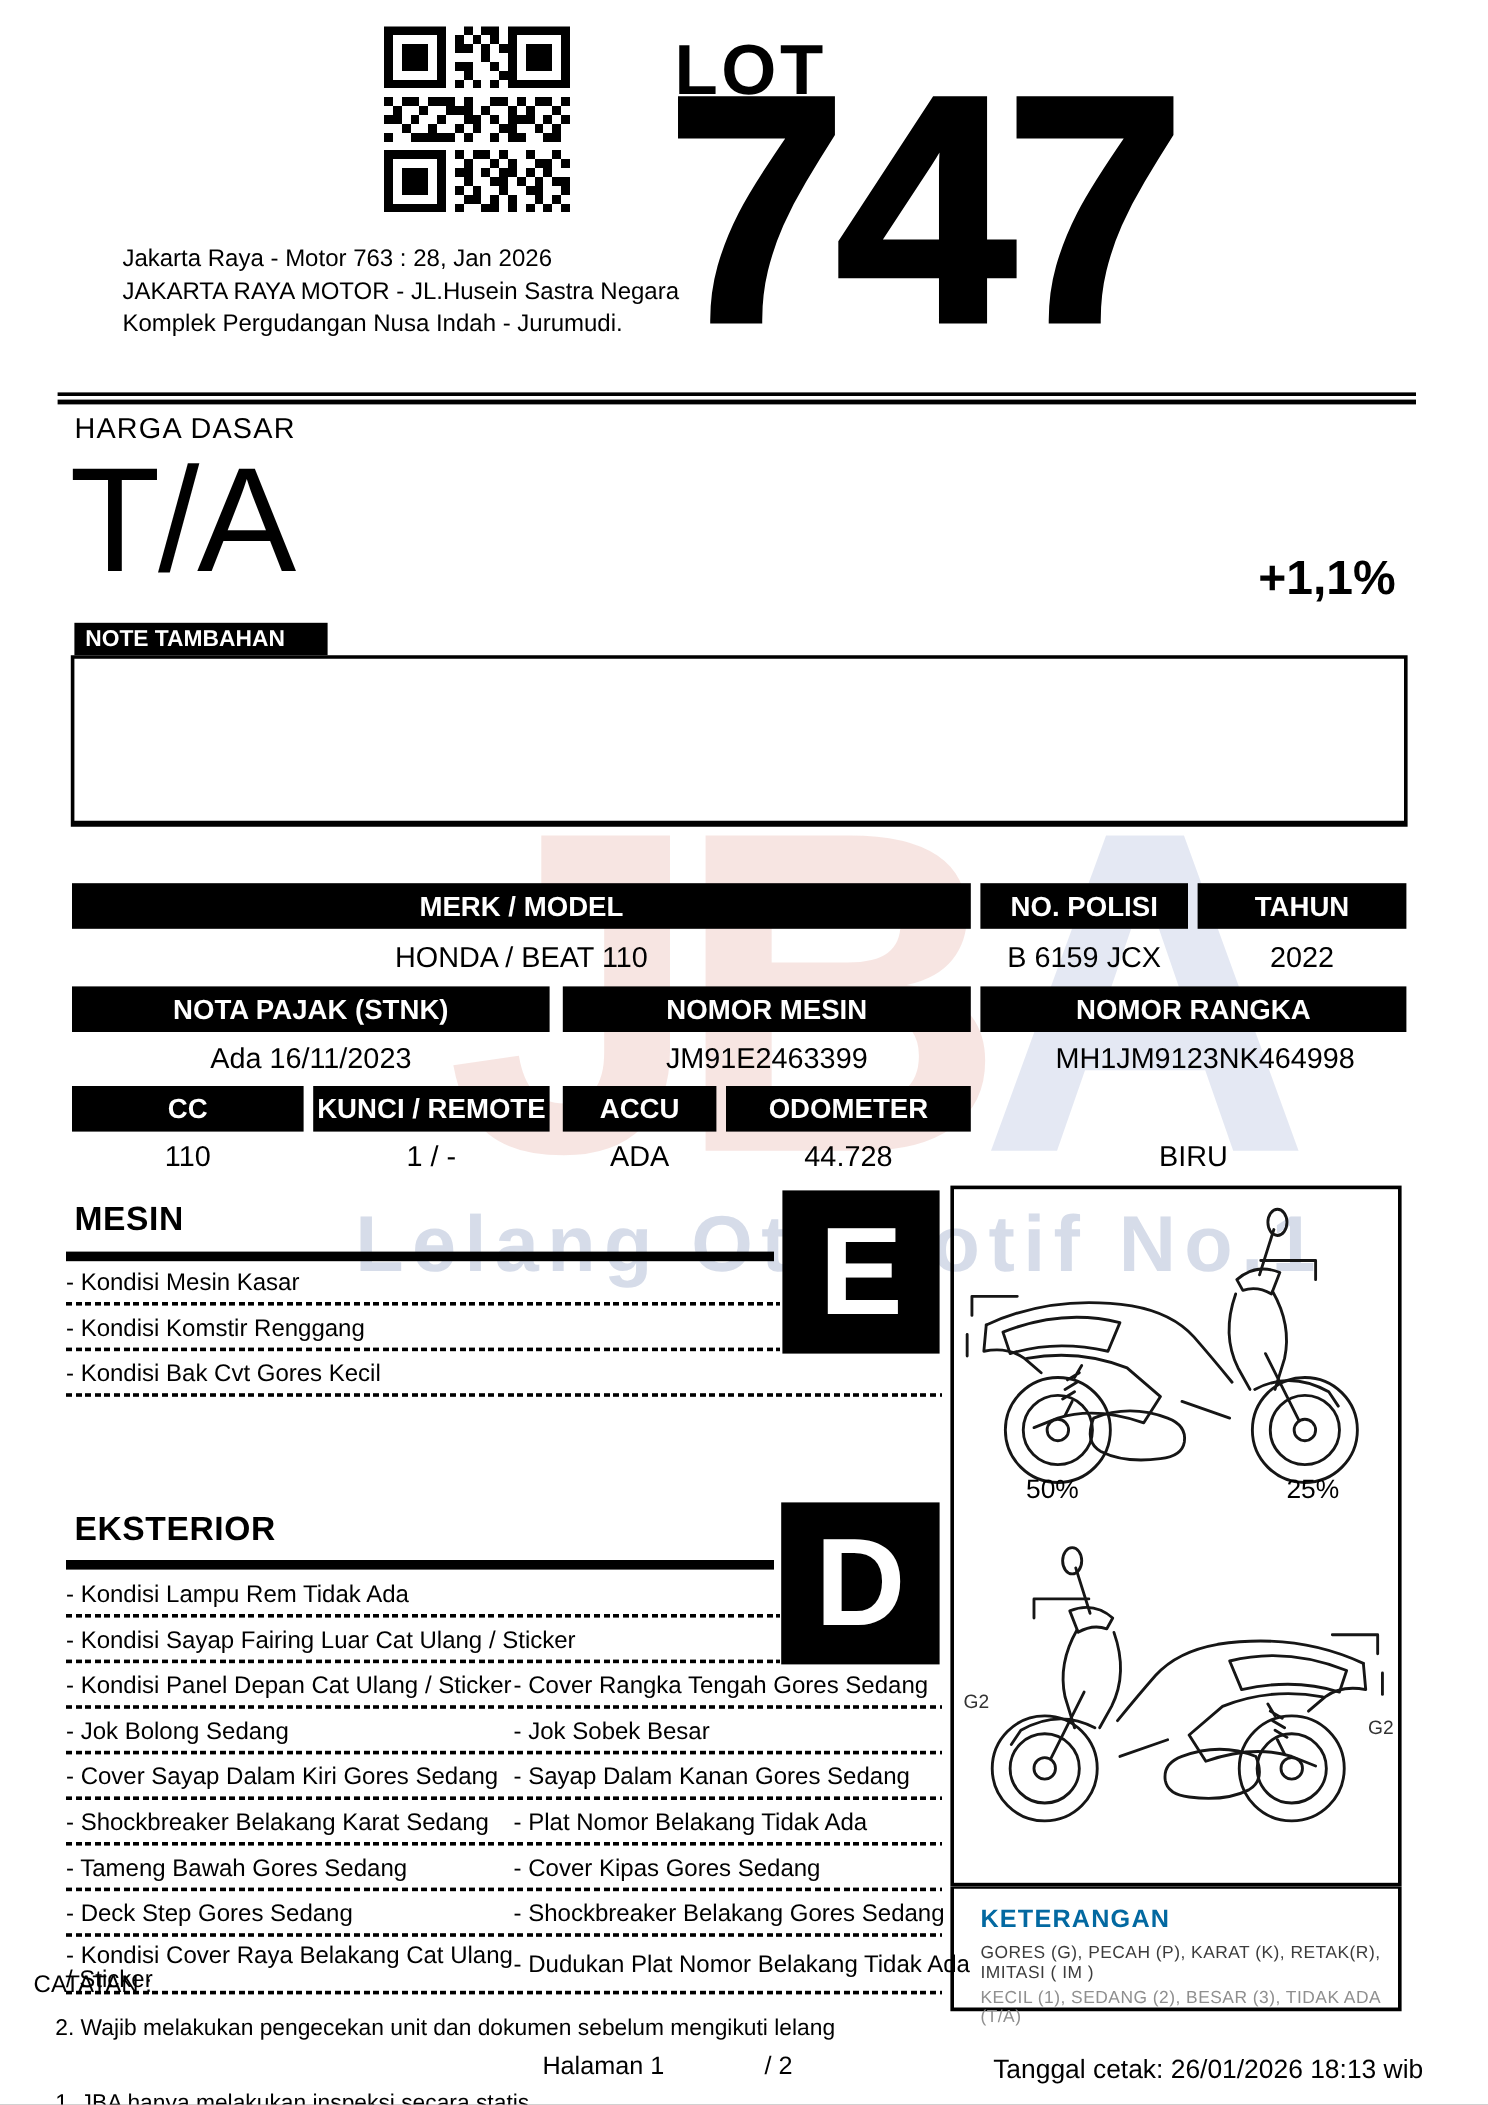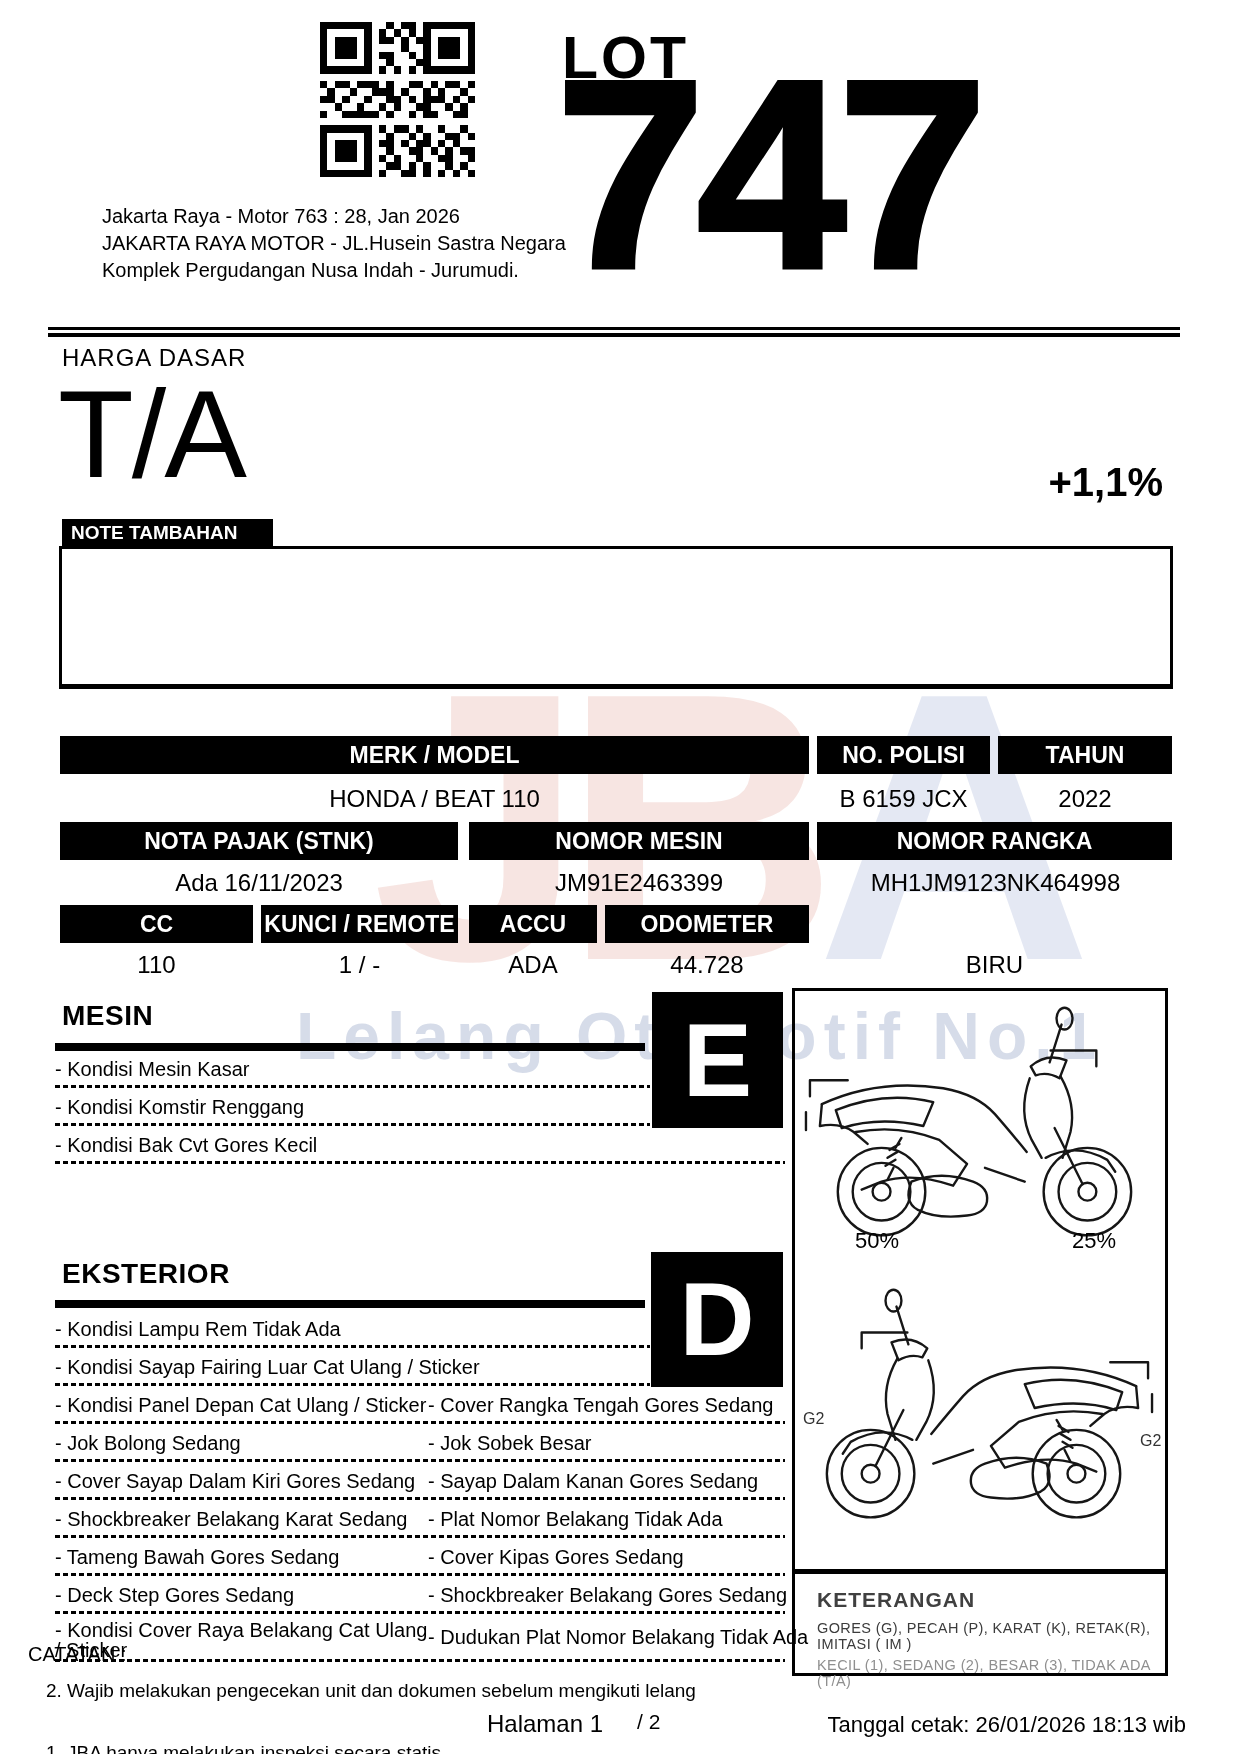--- a/index.html
+++ b/index.html
@@ -61,29 +61,29 @@
     background-image:repeating-linear-gradient(90deg,#000 0 5px,transparent 5px 8px);}
   .dash-short{width:595px;}
   .dash-long{width:730px;}
   .grade-box{background:#000; color:#fff; text-align:center;}
   .grade-box span{font-size:104px; font-weight:700;}
   
   .diagram-panel{left:792px; top:988px; width:376px; height:584px; box-sizing:border-box;
     border:3px solid #000; background:transparent;}
   .ket-box{left:792px; top:1572px; width:376px; height:104px; box-sizing:border-box;
     border:3px solid #000; border-top-width:2px; padding:14px 0 0 22px;}
-  .ket-title{font-size:21px; font-weight:700; letter-spacing:1px; color:#404040;}
+  .ket-title{font-size:21px; font-weight:700; letter-spacing:1px; color:#0369a1;}
   .ket-line1{margin-top:8px; font-size:14.5px; color:#3c3c3c; letter-spacing:0.4px;}
   .ket-line2{margin-top:5px; font-size:14.5px; color:#8f8f8f; letter-spacing:0.4px;}
   .tire-label{font-size:22px;}
   .g2-label{font-size:16px; color:#333;}
   
   .catatan-label{left:28px; top:1643px; font-size:20px;}
   .catatan-item{font-size:19px; white-space:nowrap;}
-  .footer-page{left:487px; top:1710px; font-size:24px;}
+  .footer-page{left:452px; top:1710px; font-size:21px;}
   .footer-slash{left:637px; top:1710px; font-size:21px;}
   .footer-print{left:780px; top:1712px; width:406px; text-align:right; font-size:22px;}
 </style>
 </head>
 <body>
 
 <div class="page">
 
   <div class="wm-brand"><span class="wm-j">J</span><span class="wm-b">B</span><span class="wm-a">A</span></div>
   <div class="wm-tagline">Lelang Otomotif No.1</div>
@@ -117,21 +117,21 @@
   <div class="abs hcell h38 z2" style="left:998px;top:736px;width:174px;">TAHUN</div>
   <div class="abs vcell z2" style="left:60px;top:782px;width:749px;">HONDA / BEAT 110</div>
   <div class="abs vcell z2" style="left:817px;top:782px;width:173px;">B 6159 JCX</div>
   <div class="abs vcell z2" style="left:998px;top:782px;width:174px;">2022</div>
 
   <div class="abs hcell h38 z2" style="left:60px;top:822px;width:398px;">NOTA PAJAK (STNK)</div>
   <div class="abs hcell h38 z2" style="left:469px;top:822px;width:340px;">NOMOR MESIN</div>
   <div class="abs hcell h38 z2" style="left:817px;top:822px;width:355px;">NOMOR RANGKA</div>
   <div class="abs vcell z2" style="left:60px;top:866px;width:398px;">Ada 16/11/2023</div>
   <div class="abs vcell z2" style="left:469px;top:866px;width:340px;">JM91E2463399</div>
-  <div class="abs vcell z2" style="left:818px;top:866px;width:355px;">MH1JM9123NK464998</div>
+  <div class="abs vcell z2" style="left:774px;top:866px;width:355px;text-align:right;">MH1JM9123NK464998</div>
 
   <div class="abs hcell h38 z2" style="left:60px;top:905px;width:193px;">CC</div>
   <div class="abs hcell h38 z2" style="left:261px;top:905px;width:197px;">KUNCI / REMOTE</div>
   <div class="abs hcell h38 z2" style="left:469px;top:905px;width:128px;">ACCU</div>
   <div class="abs hcell h38 z2" style="left:605px;top:905px;width:204px;">ODOMETER</div>
   <div class="abs vcell z2" style="left:60px;top:948px;width:193px;">110</div>
   <div class="abs vcell z2" style="left:261px;top:948px;width:197px;">1 / -</div>
   <div class="abs vcell z2" style="left:469px;top:948px;width:128px;">ADA</div>
   <div class="abs vcell z2" style="left:605px;top:948px;width:204px;">44.728</div>
   <div class="abs vcell z2" style="left:817px;top:948px;width:355px;">BIRU</div>

